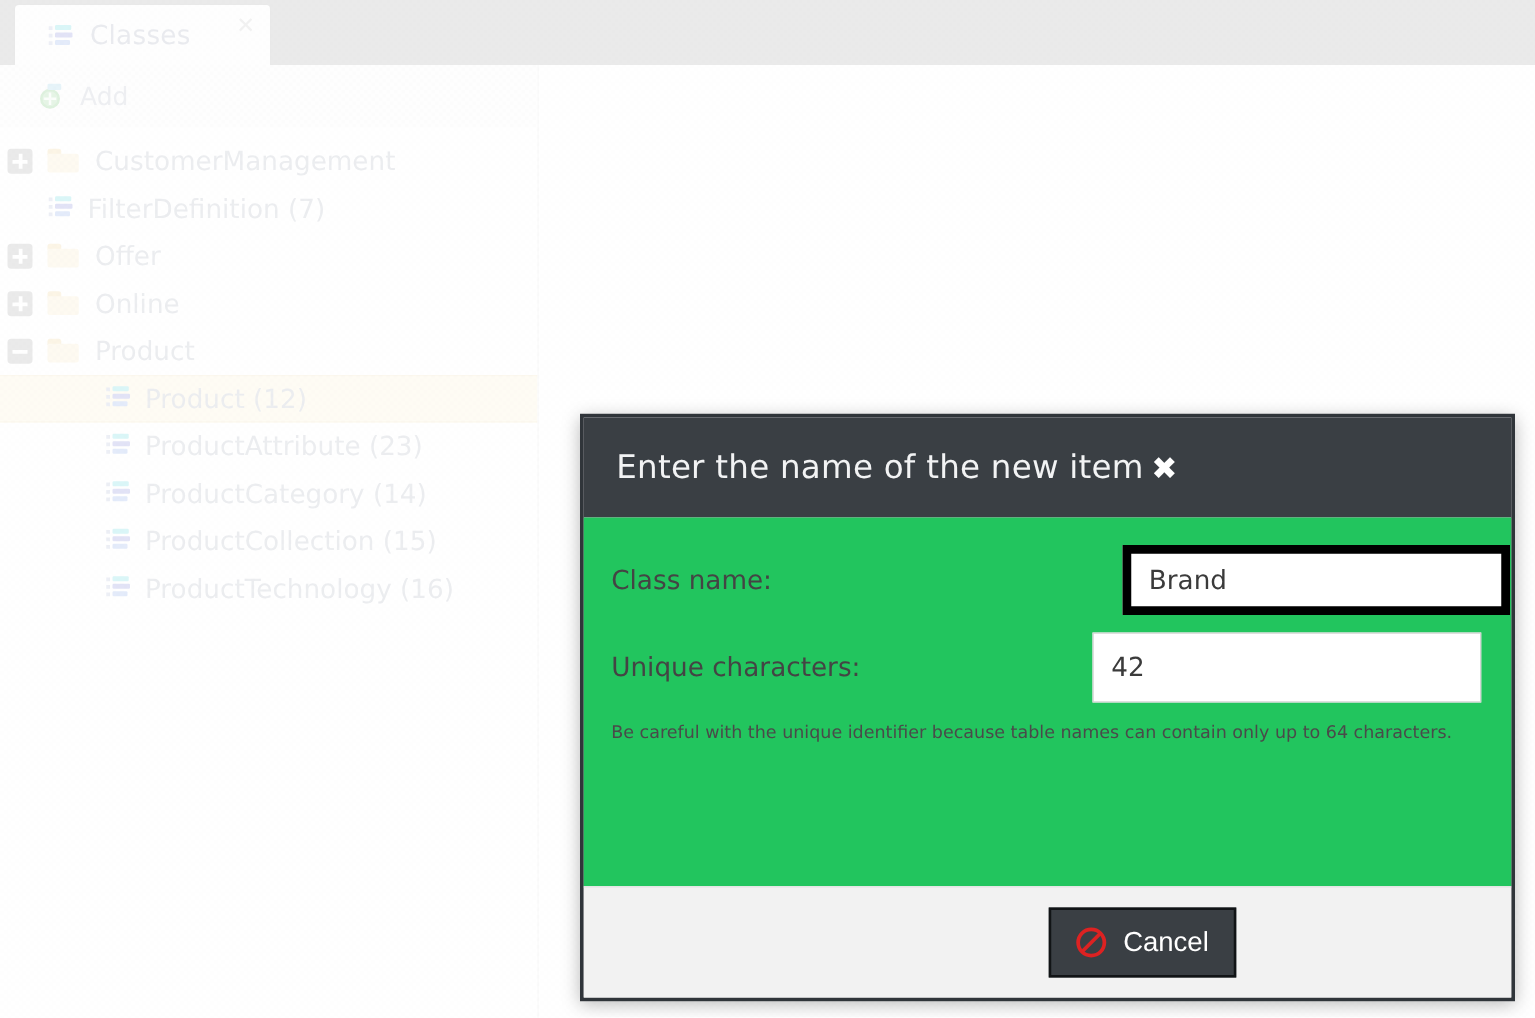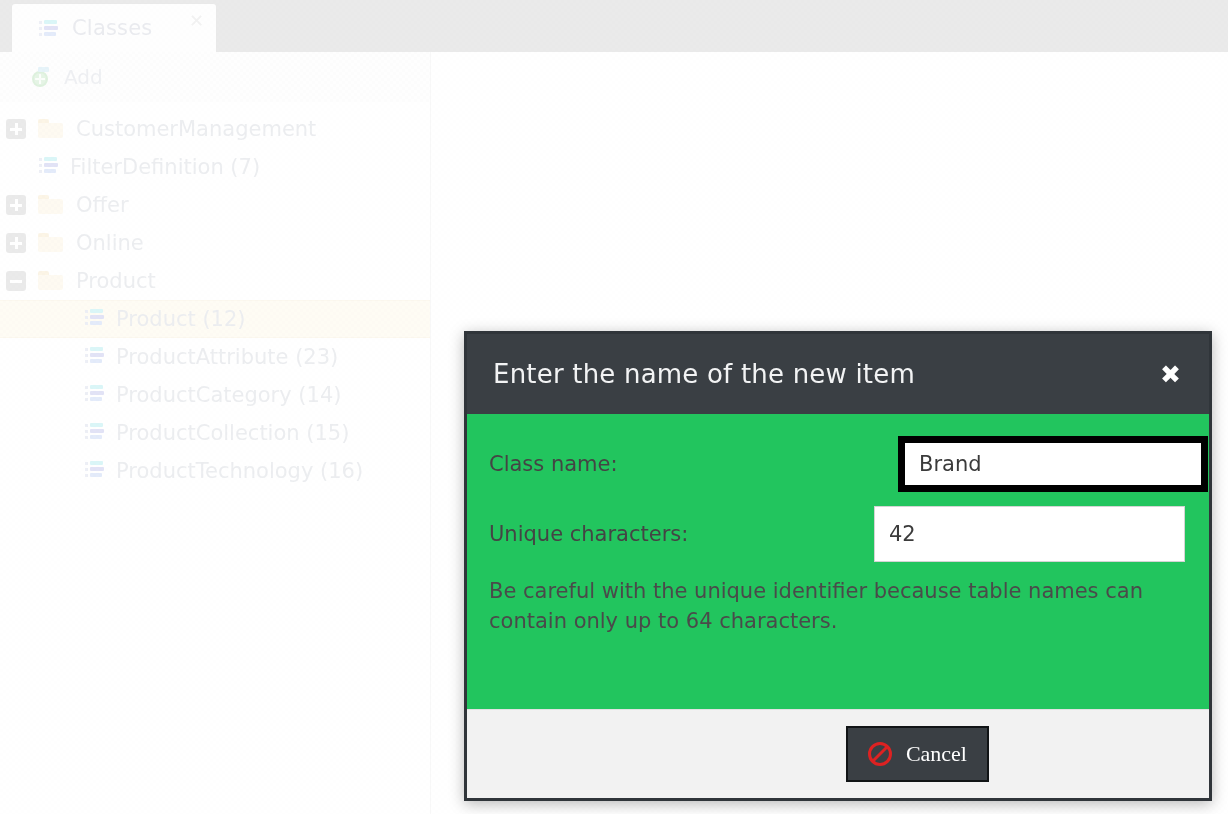--- a/index.html
+++ b/index.html
@@ -256,21 +256,20 @@
     box-shadow: 0 3px 14px rgba(0,0,0,0.28);
     z-index: 60;
     display: flex;
     flex-direction: column;
   }
   #modal-header {
     height: 80px;
     background: #3a3f44;
     display: flex;
     align-items: center;
-    justify-content: space-between;
     padding: 0 22px 0 26px;
     flex: 0 0 auto;
   }
   #modal-title {
     color: #f2f3f4;
     font-size: 26px;
     letter-spacing: 0.2px;
   }
   #modal-close {
     color: #ffffff;
@@ -309,21 +308,21 @@
   }
   .field.focused {
     border: 7px solid #000000;
     margin-left: 24px;
   }
   .field.normal {
     border: 1px solid #d4d4d4;
   }
   #hint {
     margin-top: 10px;
-    font-size: 21px;
+    font-size: 14px;
     color: #4a4a4a;
     line-height: 1.45;
     max-width: 710px;
   }
   #modal-footer {
     height: 88px;
     background: #f2f2f2;
     border-top: 1px solid #e2e2e2;
     display: flex;
     align-items: center;
@@ -339,21 +338,21 @@
     border: 2px solid #111416;
     color: #ffffff;
     font-size: 22px;
     display: flex;
     align-items: center;
     justify-content: center;
     gap: 14px;
     cursor: pointer;
     padding: 0 20px;
     box-sizing: border-box;
-    font-family: Liberation Serif, serif;
+    font-family: Liberation Sans, sans-serif;
   }
   .icon-cancel {
     width: 24px; height: 24px;
     border: 3px solid #dd2222;
     border-radius: 50%;
     position: relative;
     box-sizing: border-box;
     flex: 0 0 auto;
   }
   .icon-cancel::after {

